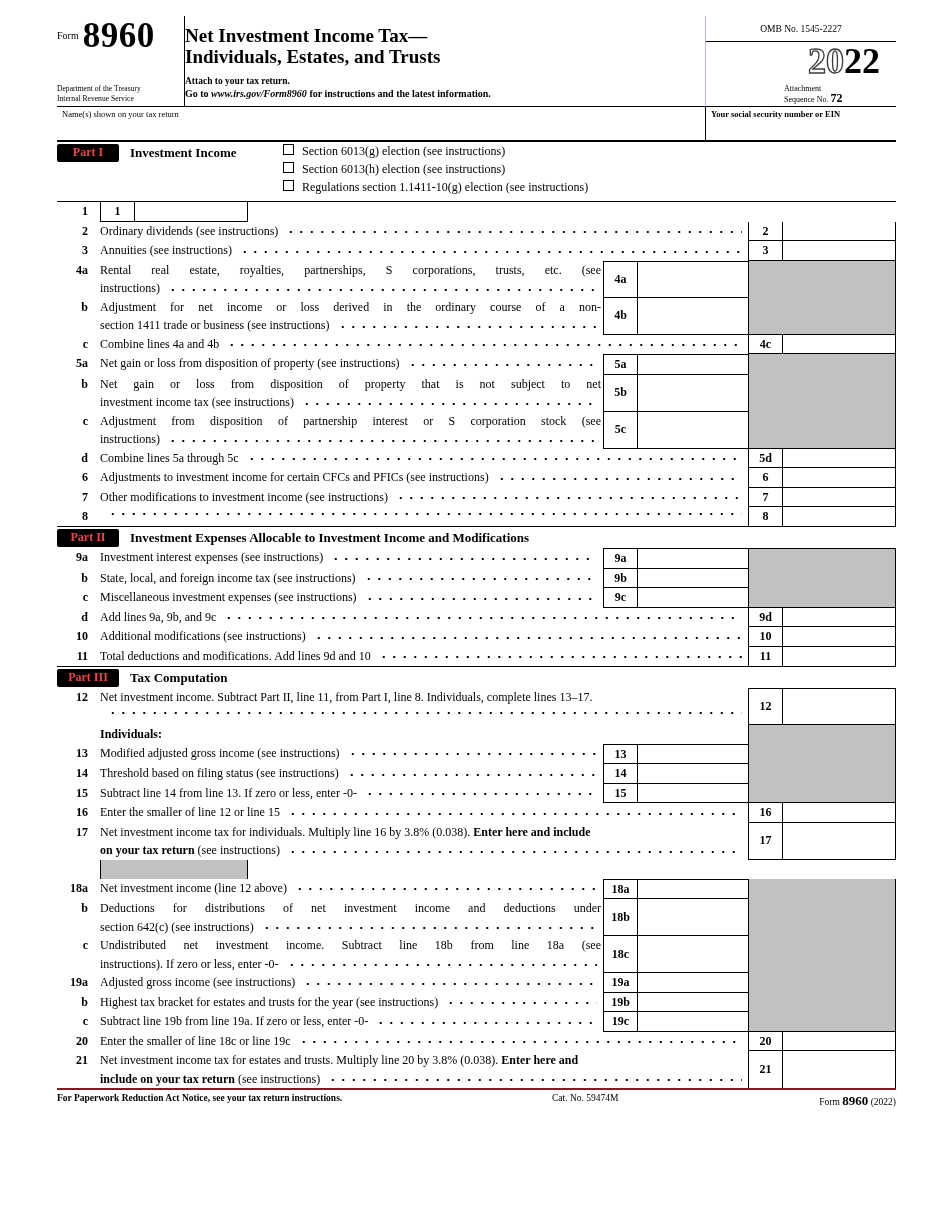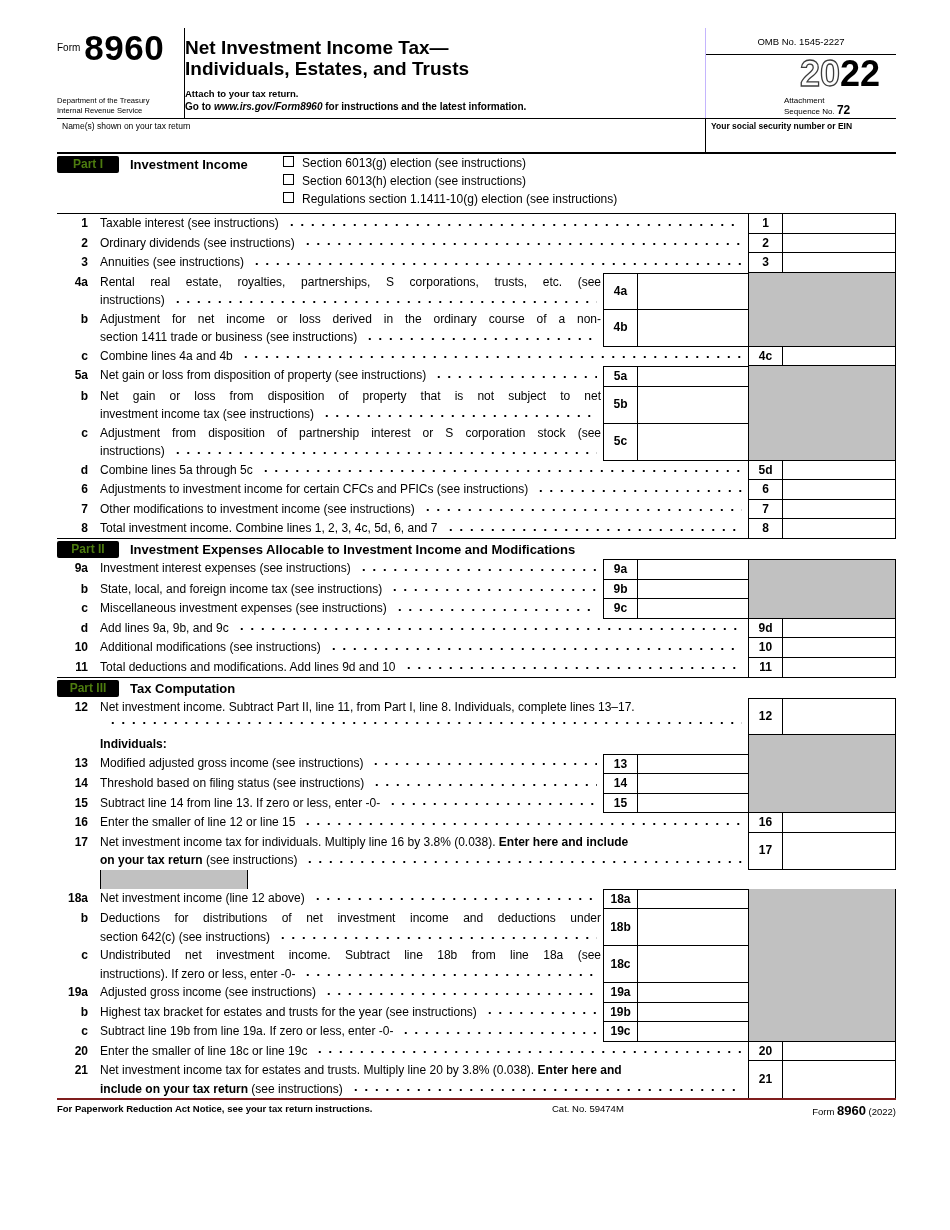--- a/index.html
+++ b/index.html
@@ -1,18 +1,18 @@
 <!DOCTYPE html>
 <html><head>
 <meta charset="utf-8">
 <style>
   * { box-sizing:border-box; margin:0; padding:0; }
   html,body { background:#fff; }
   body { width:950px; height:1230px; font-family:"Liberation Sans","DejaVu Sans",sans-serif; color:#000; font-size:12px; }
-  .page { width:839px; margin:28px 0 0 57px; }
+  .page { width:839px; margin:16px 0 0 57px;font-family:Liberation Serif, serif; }
 
   
   .hdr { display:flex; align-items:stretch; min-height:90px; }
   .hdr-left { width:128px; border-right:1px solid #000; display:flex; flex-direction:column; justify-content:space-between; padding:2px 4px 3px 0; }
   .form-line { display:flex; align-items:flex-start; }
   .form-word { font-size:10px; padding-top:12px; }
   .form-no { font-size:35px; font-weight:bold; letter-spacing:.5px; margin-left:4px; line-height:36px; }
   .dept { font-size:7.6px; line-height:9.5px; }
   .hdr-mid { flex:1; border-right:1px solid #c4b5fd; text-align:left; padding-top:9px; }
   .t1 { font-size:19px; font-weight:bold; line-height:21px; }
@@ -27,21 +27,21 @@
   .attseq { font-size:8px; line-height:9.5px; text-align:left; padding-left:78px; padding-bottom:2px; margin-top:auto; }
   .seqno { font-size:12px; font-weight:bold; }
 
   
   .namerow { display:flex; border-top:1px solid #000; border-bottom:2px solid #000; }
   .nr-left { flex:1; border-right:1px solid #000; min-height:33px; font-size:8.5px; padding:2px 5px; }
   .nr-right { width:190px; min-height:33px; font-size:8.5px; font-weight:bold; padding:2px 5px; }
 
   
   .pbar { display:flex; align-items:flex-start; border-top:1px solid #000; padding:2px 0 1px; }
-  .ptab { background:#000; color:#4d7c0f; font-weight:bold; font-size:12px; width:62px; text-align:center; padding:1px 0 2px; border-radius:2px; flex:none; }
+  .ptab { background:#000; color:#ef4444; font-weight:bold; font-size:12px; width:62px; text-align:center; padding:1px 0 2px; border-radius:2px; flex:none; }
   .ptitle { font-weight:bold; font-size:13px; margin-left:11px; padding-top:1px; }
 
   .p1sec { display:flex; border-bottom:1px solid #000; padding:2px 0 3px; }
   .p1-left { width:226px; display:flex; align-items:flex-start; flex:none; }
   .p1-right { flex:1; }
   .cbline { display:flex; align-items:flex-start; height:18px; }
   .cb { width:11px; height:11px; border:1px solid #000; margin-right:8px; flex:none; background:#fff; }
   .cbl { font-size:12px; }
 
   
@@ -130,24 +130,20 @@
         </div>
       <div class="cbline">
           <div class="cb"></div>
           <div class="cbl">Regulations section 1.1411-10(g) election (see instructions)</div>
         </div>
     </div>
   </div>
 
   <div class="row">
     <div class="n">1</div>
-    <div class="d">
-        <span class="t">Taxable interest (see instructions)</span>
-        <span class="lead"></span>
-      </div>
     <div class="cell ob-n">1</div>
     <div class="cell ob-a"></div>
   </div>
 
   <div class="row">
     <div class="n">2</div>
     <div class="d">
         <span class="t">Ordinary dividends (see instructions)</span>
         <span class="lead"></span>
       </div>
@@ -268,21 +264,20 @@
         <span class="t">Other modifications to investment income (see instructions)</span>
         <span class="lead"></span>
       </div>
     <div class="cell ob-n">7</div>
     <div class="cell ob-a"></div>
   </div>
 
   <div class="row">
     <div class="n">8</div>
     <div class="d">
-        <span class="t">Total investment income. Combine lines 1, 2, 3, 4c, 5d, 6, and 7</span>
         <span class="lead"></span>
       </div>
     <div class="cell ob-n nbb">8</div>
     <div class="cell ob-a nbb"></div>
   </div>
 
   <div class="pbar">
     <div class="ptab">Part II</div>
     <div class="ptitle">Investment Expenses Allocable to Investment Income and Modifications</div>
   </div>

